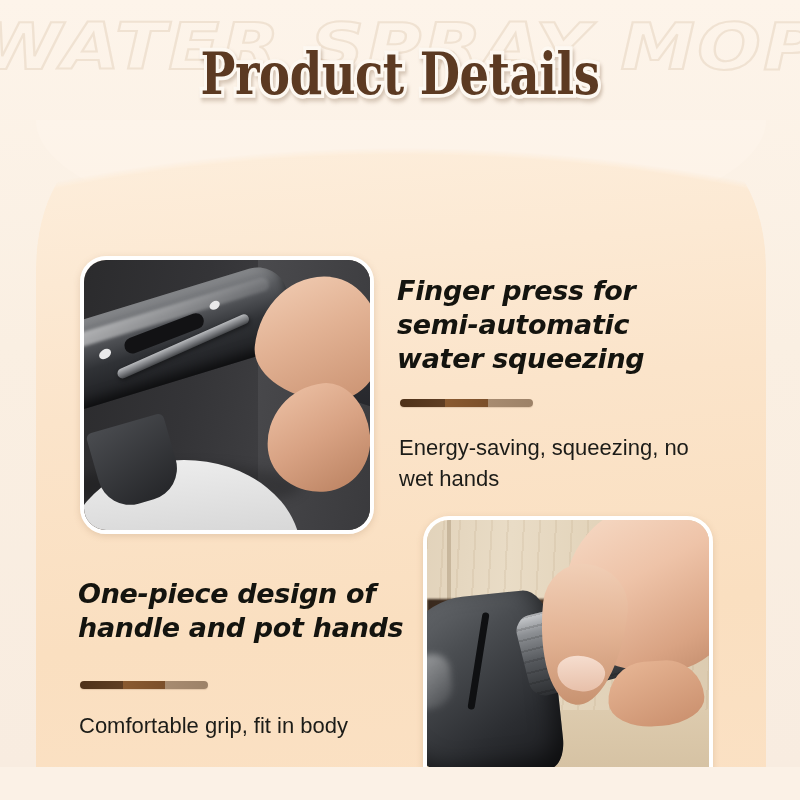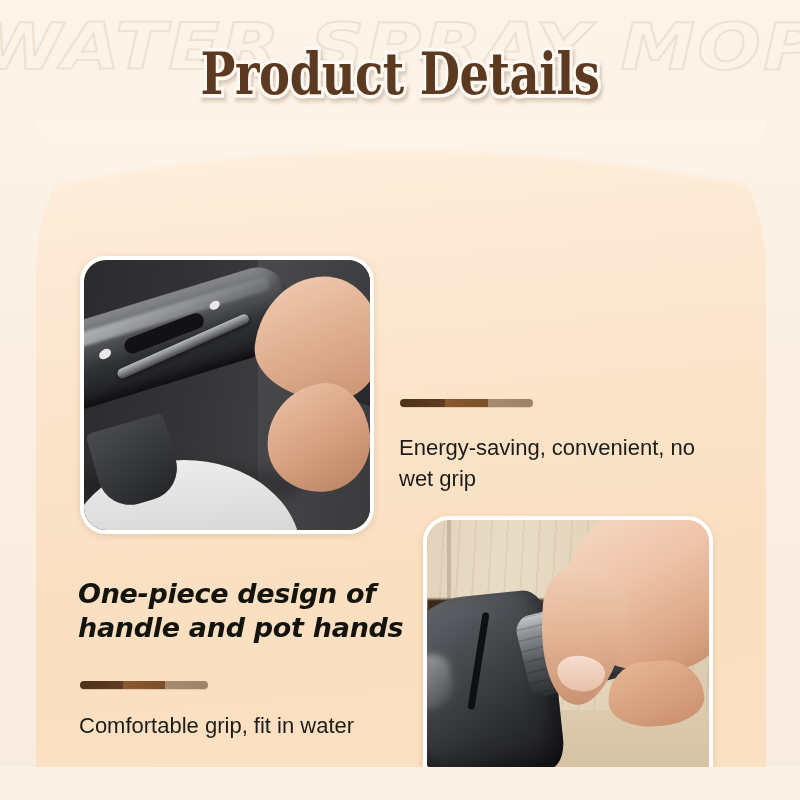--- a/index.html
+++ b/index.html
@@ -321,34 +321,35 @@
         <div class="s1-trigger"></div>
         <div class="s1-dot-a"></div>
         <div class="s1-dot-b"></div>
       </div>
       <div class="s1-nozzle"></div>
       <div class="s1-thumb"></div>
       <div class="s1-finger"></div>
     </div>
   </div>
 
+  <div class="feature-head" id="feat1-head">Finger press for semi-automatic water squeezing</div>
   <div class="divider" id="feat1-div">
     <i class="seg1"></i>
     <i class="seg2"></i>
     <i class="seg3"></i>
   </div>
-  <div class="feature-sub" id="feat1-sub">Energy-saving, convenient, no wet grip</div>
+  <div class="feature-sub" id="feat1-sub">Energy-saving, squeezing, no wet hands</div>
 
   <div class="feature-head" id="feat2-head">One-piece design of handle and pot hands</div>
   <div class="divider" id="feat2-div">
     <i class="seg1"></i>
     <i class="seg2"></i>
     <i class="seg3"></i>
   </div>
-  <div class="feature-sub" id="feat2-sub">Comfortable grip, fit in water</div>
+  <div class="feature-sub" id="feat2-sub">Comfortable grip, fit in body</div>
 
   <div class="photo" id="photo-grip">
     <div class="scene">
       <div class="s2-bg"></div>
       <div class="s2-wood-lines"></div>
       <div class="s2-vert-seam"></div>
       <div class="s2-dark-strip"></div>
       <div class="s2-floor"></div>
       <div class="s2-head">
         <div class="s2-head-hi"></div>

